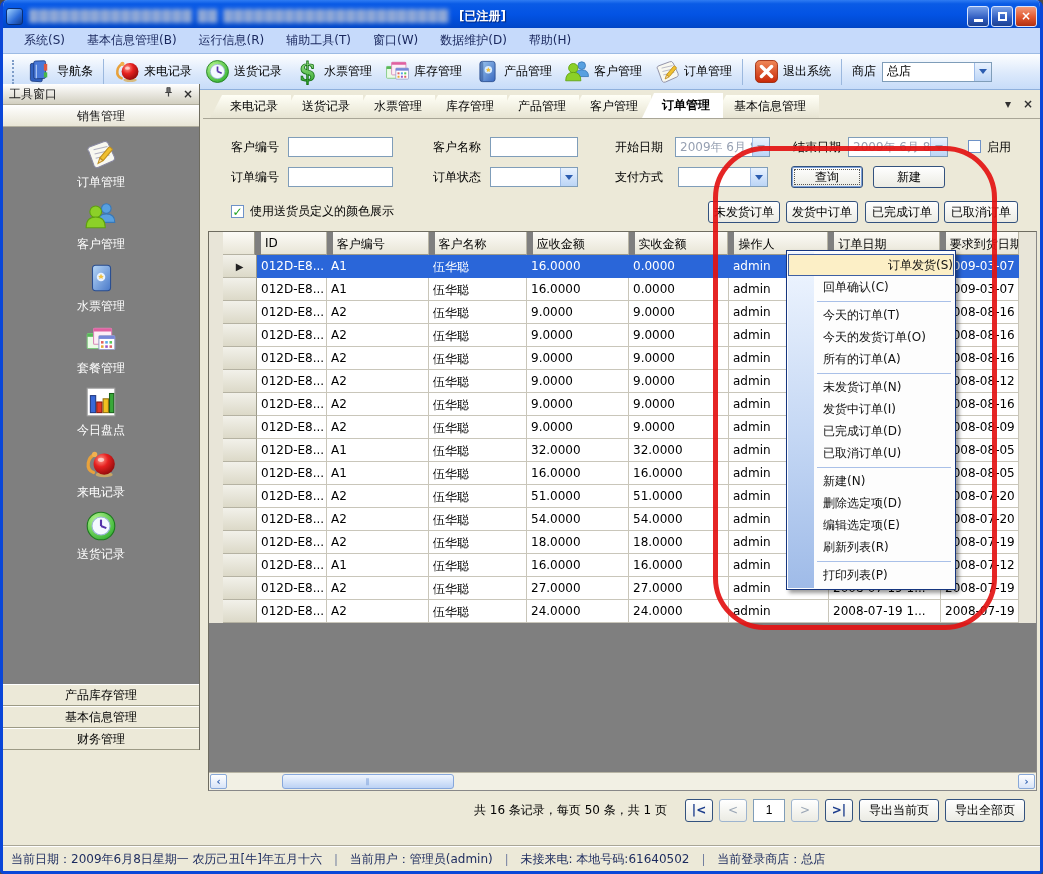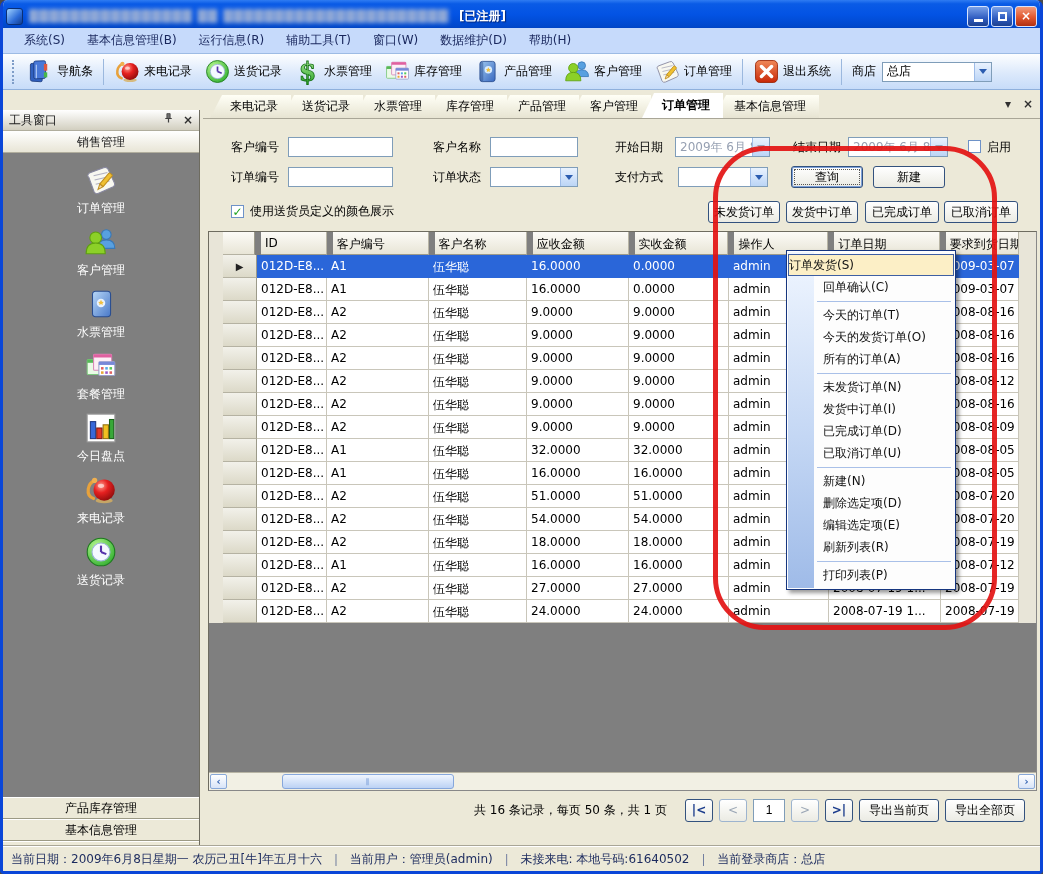--- a/index.html
+++ b/index.html
@@ -35,21 +35,21 @@
   .ticon svg{width:100%;height:100%;}
   .tsep{width:1px;height:26px;background:#9BB8DE;margin:0 4px;}
   .store-wrap{display:flex;align-items:center;gap:6px;margin-left:6px;}
   .store-box{width:110px;height:20px;background:#fff;border:1px solid #7F9DB9;display:flex;align-items:center;}
   .store-box .val{flex:1;padding-left:4px;}
   .dd{width:17px;height:100%;background:linear-gradient(180deg,#E9F2FE,#BCD5F6);border-left:1px solid #9EBCE8;
     display:flex;align-items:center;justify-content:center;}
   .dd i{width:0;height:0;border:4px solid transparent;border-top:5px solid #2B5CB0;margin-top:4px;}
   .dd.dis i{border-top-color:#9AA8BC;}
   
-  .sidebar{position:absolute;left:0;top:110px;width:197px;height:753px;background:#7F7F7F;border-right:1px solid #6E6C60;}
+  .sidebar{position:absolute;left:0;top:84px;width:197px;height:666px;background:#7F7F7F;border-right:1px solid #6E6C60;}
   .sb-header{height:21px;background:linear-gradient(180deg,#FFFFFF,#D2CFC0);border-bottom:1px solid #B0AD9D;
     display:flex;align-items:center;padding:0 6px;color:#202020;}
   .sb-hbtns{margin-left:auto;display:flex;gap:8px;align-items:center;color:#303030;font-weight:bold;}
   .sb-group{height:22px;background:linear-gradient(180deg,#FFFFFF,#E8E5D6);border-bottom:1px solid #B0AD9D;
     text-align:center;line-height:22px;color:#202020;}
   .sb-panel{position:absolute;top:43px;bottom:88px;left:0;right:0;background:#7F7F7F;padding-top:10px;overflow:hidden;}
   .sb-item{height:62px;display:flex;flex-direction:column;align-items:center;justify-content:flex-start;gap:3px;}
   .sb-item .bicon{width:34px;height:34px;}
   .sb-item .bicon svg{width:100%;height:100%;}
   .sb-item .blabel{color:#fff;}
@@ -108,21 +108,21 @@
   
   .statusbar{position:absolute;left:0;right:0;bottom:0;height:25px;background:#ECE9D8;border-top:1px solid #FFFFFF;
     box-shadow:0 -1px 0 #A9A697;display:flex;align-items:center;padding:0 8px;color:#1B2A5E;white-space:nowrap;overflow:hidden;}
   .ssep{margin:0 8px;color:#4A5B8C;}
   
   .ctxmenu{position:absolute;left:783px;top:250px;width:170px;background:#FDFDFD;border:1px solid #16367F;
     box-shadow:3px 3px 4px rgba(0,0,0,.40);z-index:40;padding:3px 0;}
   .ctxmenu .strip{position:absolute;left:1px;top:1px;bottom:1px;width:26px;
     background:linear-gradient(180deg,#F0F6FF,#C4D7F4 55%,#9FBBE8);}
   .mline{position:relative;height:22px;line-height:22px;padding-left:36px;white-space:nowrap;color:#111;}
-  .mline.hl{background:#FCEFC6;border:1px solid #3E5FA3;margin:0 1px;height:22px;line-height:20px;text-align:left;padding-left:0;}
+  .mline.hl{background:#FCEFC6;border:1px solid #3E5FA3;margin:0 1px;height:22px;line-height:20px;text-align:right;padding-left:0;}
   .msep{position:relative;height:6px;}
   .msep::after{content:"";position:absolute;left:30px;right:4px;top:3px;height:1px;background:#A9C0E8;}
   
   .annotation{position:absolute;left:710px;top:146px;width:284px;height:484px;border:5px solid #E31212;
     border-radius:52px;z-index:60;pointer-events:none;opacity:.92;}
   .gap-line{position:absolute;left:0;top:90px;width:1037px;height:2px;background:#ECE9D8;}
 </style>
 </head>
 <body>
 

